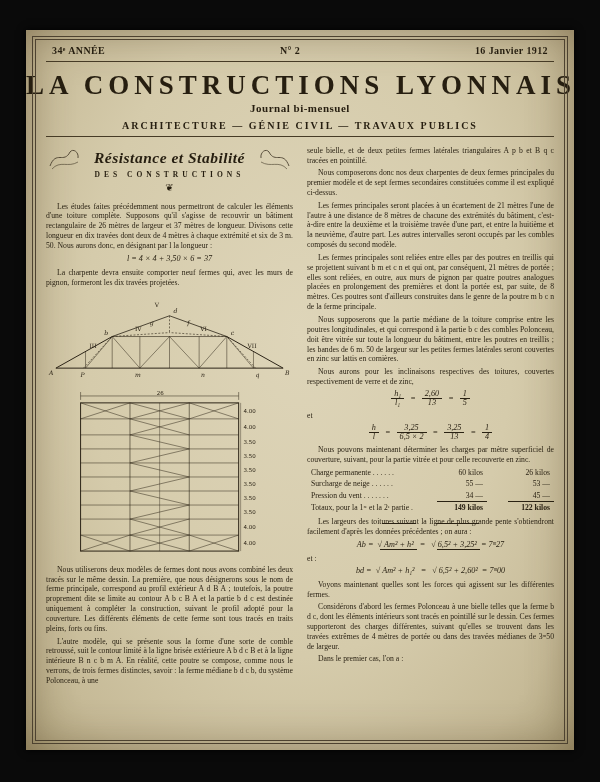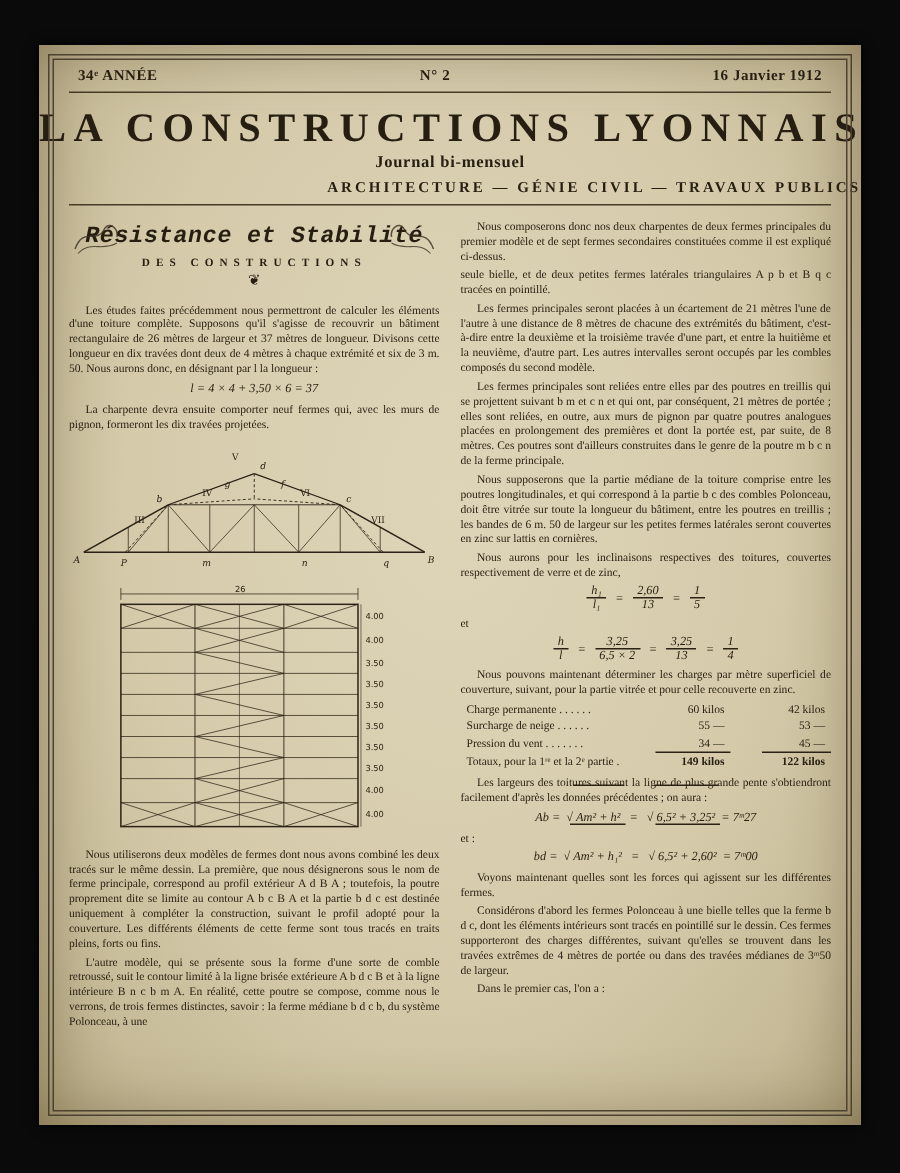--- a/index.html
+++ b/index.html
@@ -21,36 +21,36 @@
   .header-row {
     display:flex; justify-content:space-between; align-items:baseline;
     margin:15px 26px 0; font-size:10px; font-weight:bold; letter-spacing:.4px;
   }
   .rule { border-top:1px solid #46false; border-top:1px solid #463b26; margin:5px 20px 0; }
   .masthead { text-align:center; }
   .masthead .title {
     margin-top:8px; font-size:27px; font-weight:600; letter-spacing:5px; white-space:nowrap;
   }
   .masthead .subtitle { margin-top:1px; font-size:11px; font-weight:bold; letter-spacing:.5px; }
-  .masthead .rubrics { margin-top:6px; font-size:10px; font-weight:600; letter-spacing:2px;text-align:right; }
+  .masthead .rubrics { margin-top:6px; font-size:10px; font-weight:600; letter-spacing:2px; }
   .columns {
     display:flex; gap:14px; padding:9px 20px 0; height:600px;
   }
   .col { width:247px; font-size:7.7px; line-height:1.29; text-align:justify; }
   .para { margin:0 0 2.5px; text-indent:11px; }
   .formula { text-align:center; text-indent:0; margin:3px 0; font-style:italic; font-size:8.2px; white-space:nowrap; }
   .frac { display:inline-block; vertical-align:middle; text-align:center; line-height:1.05; margin:0 2px; }
   .frac .fn { display:block; padding:0 3px; border-bottom:.8px solid #2a2213; }
   .frac .fd { display:block; padding:0 3px; }
   .eq { margin:0 2px; }
   .rad { border-top:.8px solid #2a2213; padding:16px 2px; }
   .sqrt-sign { margin-left:2px; }
   
   .article-head { position:relative; text-align:center; margin:0 0 7px; padding-top:2px; }
-  .script-title { font-family:Liberation Mono, monospace; font-style:italic; font-weight:bold; font-size:15.5px; letter-spacing:.5px; }
+  .script-title { font-family:Liberation Serif, serif; font-style:italic; font-weight:bold; font-size:15.5px; letter-spacing:.5px; }
   .article-sub { margin-top:2px; font-size:7.5px; font-weight:bold; letter-spacing:4px; }
   .head-ornament { font-size:10px; margin-top:2px; }
   .flourish { position:absolute; top:0; width:34px; height:26px; opacity:.8; }
   .flourish.fl-left { left:2px; } .flourish.fl-right { right:2px; }
   .fig { display:block; margin:3px auto 4px; }
   .fig line, .fig polyline, .fig rect, .fig path { stroke:#2a2215; fill:none; }
   .fig-label { font:italic 6.2px "DejaVu Serif",serif; fill:#2a2215; }
   .fig-num { font:6px "DejaVu Serif",serif; fill:#2a2215; }
   .fig-dim { font:5.6px "DejaVu Sans",sans-serif; fill:#2a2215; }
   
@@ -196,22 +196,22 @@
         <text class="fig-dim" x="200" y="126.4">3.50</text>
         <text class="fig-dim" x="200" y="141.6">4.00</text>
         <text class="fig-dim" x="200" y="157.8">4.00</text>
       </svg>
 
       <p class="para">Nous utiliserons deux modèles de fermes dont nous avons combiné les deux tracés sur le même dessin. La première, que nous désignerons sous le nom de ferme principale, correspond au profil extérieur A d B A ; toutefois, la poutre proprement dite se limite au contour A b c B A et la partie b d c est destinée uniquement à compléter la construction, suivant le profil adopté pour la couverture. Les différents éléments de cette ferme sont tous tracés en traits pleins, forts ou fins.</p>
       <p class="para">L'autre modèle, qui se présente sous la forme d'une sorte de comble retroussé, suit le contour limité à la ligne brisée extérieure A b d c B et à la ligne intérieure B n c b m A. En réalité, cette poutre se compose, comme nous le verrons, de trois fermes distinctes, savoir : la ferme médiane b d c b, du système Polonceau, à une</p>
     </div>
 
     <div class="col">
+      <p class="para" style="text-indent:0">seule bielle, et de deux petites fermes latérales triangulaires A p b et B q c tracées en pointillé.</p>
       <p class="para">Nous composerons donc nos deux charpentes de deux fermes principales du premier modèle et de sept fermes secondaires constituées comme il est expliqué ci-dessus.</p>
-      <p class="para" style="text-indent:0">seule bielle, et de deux petites fermes latérales triangulaires A p b et B q c tracées en pointillé.</p>
       <p class="para">Les fermes principales seront placées à un écartement de 21 mètres l'une de l'autre à une distance de 8 mètres de chacune des extrémités du bâtiment, c'est-à-dire entre la deuxième et la troisième travée d'une part, et entre la huitième et la neuvième, d'autre part. Les autres intervalles seront occupés par les combles composés du second modèle.</p>
       <p class="para">Les fermes principales sont reliées entre elles par des poutres en treillis qui se projettent suivant b m et c n et qui ont, par conséquent, 21 mètres de portée ; elles sont reliées, en outre, aux murs de pignon par quatre poutres analogues placées en prolongement des premières et dont la portée est, par suite, de 8 mètres. Ces poutres sont d'ailleurs construites dans le genre de la poutre m b c n de la ferme principale.</p>
       <p class="para">Nous supposerons que la partie médiane de la toiture comprise entre les poutres longitudinales, et qui correspond à la partie b c des combles Polonceau, doit être vitrée sur toute la longueur du bâtiment, entre les poutres en treillis ; les bandes de 6 m. 50 de largeur sur les petites fermes latérales seront couvertes en zinc sur lattis en cornières.</p>
       <p class="para">Nous aurons pour les inclinaisons respectives des toitures, couvertes respectivement de verre et de zinc,</p>
 
       <div class="formula">
         <span class="frac"><span class="fn">h₁</span><span class="fd">l₁</span></span>
         <span class="eq">=</span>
         <span class="frac"><span class="fn">2,60</span><span class="fd">13</span></span>
         <span class="eq">=</span>
@@ -229,21 +229,21 @@
         <span class="eq">=</span>
         <span class="frac"><span class="fn">1</span><span class="fd">4</span></span>
       </div>
 
       <p class="para">Nous pouvons maintenant déterminer les charges par mètre superficiel de couverture, suivant, pour la partie vitrée et pour celle recouverte en zinc.</p>
 
       <div class="load-table">
         <div class="row">
           <span>Charge permanente .  .  .  .  .  .</span>
           <span class="val">60 kilos</span>
-          <span class="val">42 kilos</span>
+          <span class="val">26 kilos</span>
         </div>
         <div class="row">
           <span>Surcharge de neige .  .  .  .  .  .</span>
           <span class="val">55  —</span>
           <span class="val">53  —</span>
         </div>
         <div class="row pre-total">
           <span>Pression du vent .  .  .  .  .  .  .</span>
           <span class="val">34  —</span>
           <span class="val">45  —</span>

